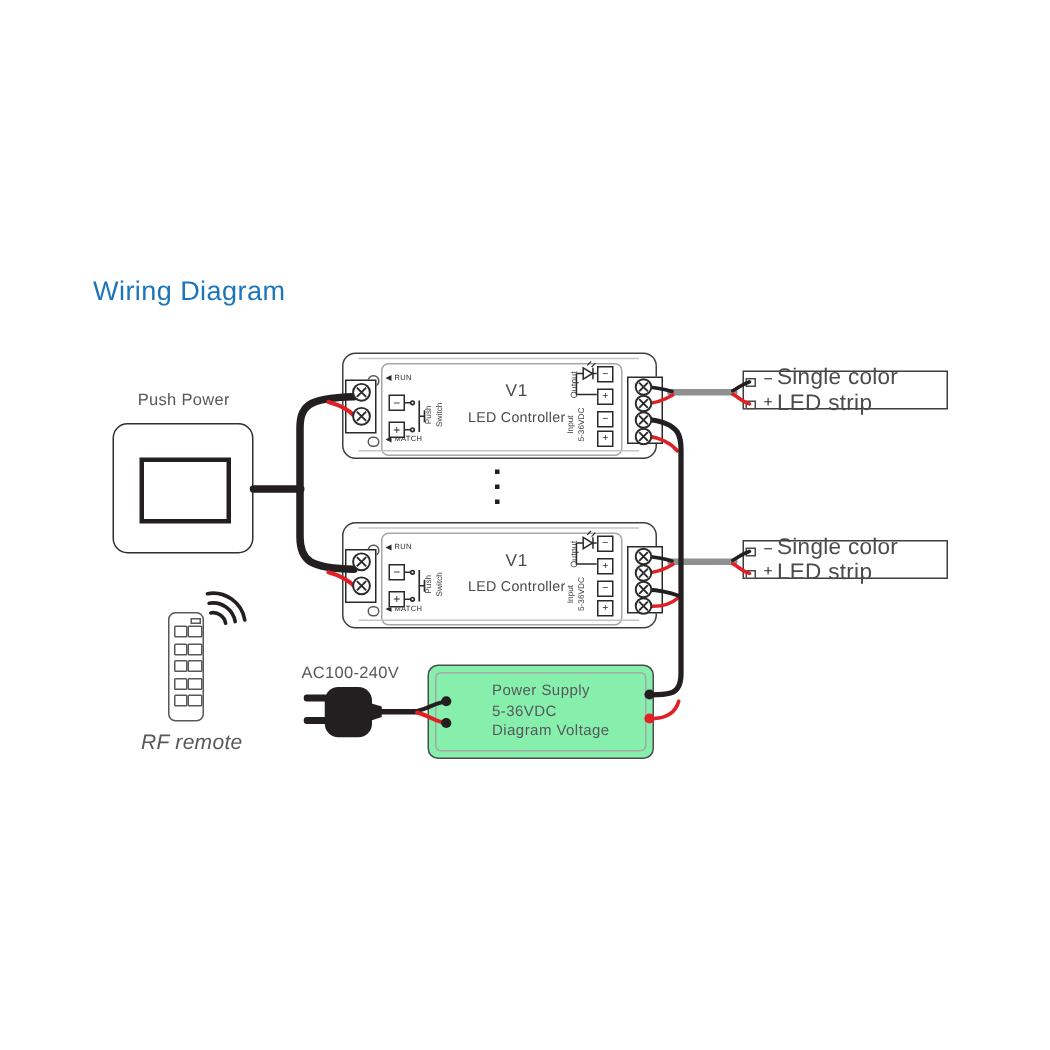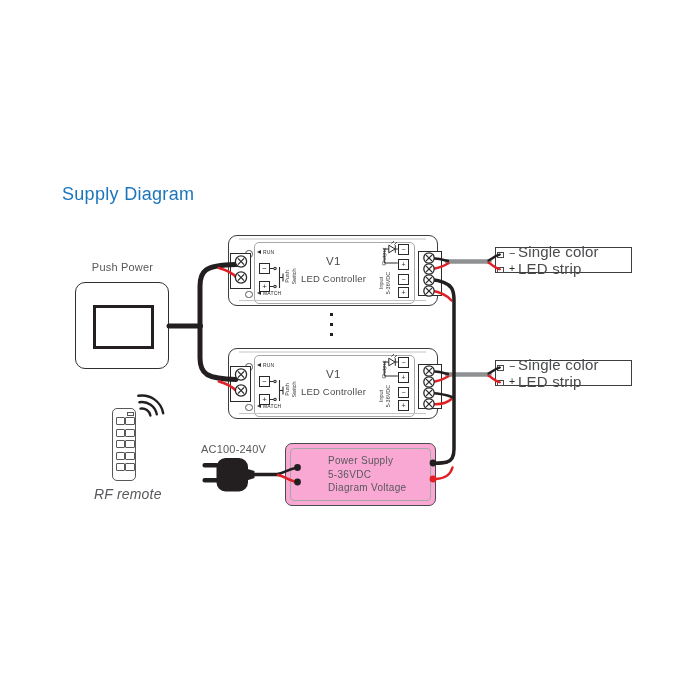--- a/index.html
+++ b/index.html
@@ -18,44 +18,44 @@
   
   .ctrl{width:210px;height:71px;left:228px;border:1.6px solid #3d3e40;border-radius:9px;background:#fff;box-sizing:border-box;}
   .panel{left:25px;top:6px;width:159px;height:60px;border:1px solid #a6a7a9;border-radius:5px;background:#fff;}
   .ledhole{width:5.5px;height:5.5px;border:1px solid #58585a;border-radius:50%;left:16px;background:#fff;}
   .indrow{display:flex;align-items:center;left:28px;}
   .tri-left{width:0;height:0;border-top:2.5px solid transparent;border-bottom:2.5px solid transparent;border-right:4.5px solid #2a2a2b;}
   .indtxt{font-size:5px;color:#2a2a2b;margin-left:2px;letter-spacing:.2px;}
   .tbox{width:9px;height:9px;border:1.1px solid #2a2a2b;background:#fff;font-size:8px;line-height:9px;
         text-align:center;color:#2a2a2b;box-sizing:content-box;}
   .vtext{transform:rotate(-90deg);font-size:5.5px;line-height:6.5px;color:#3c3d3f;text-align:center;white-space:nowrap;}
-  .ctrtxt{left:25px;top:19px;width:159px;text-align:center;color:#4a4b4d;}
+  .ctrtxt{left:25px;top:19px;width:159px;text-align:center;color:#4a4b4d;padding-left:11px;}
   .v1{font-size:11.5px;letter-spacing:.5px;}
   .cname{font-size:9.5px;margin-top:6px;letter-spacing:.2px;}
   .cblock{border:1.8px solid #2a2a2b;background:#fff;}
   
   .strip{left:495px;width:135px;height:24.2px;border:1.4px solid #3d3e40;background:#fff;}
   .striplbl{position:absolute;left:22px;right:2px;top:0;bottom:0;display:flex;align-items:center;justify-content:center;
             font-size:15px;color:#4a4b4d;letter-spacing:.2px;}
   .sterm{position:absolute;left:0.5px;width:5.5px;height:4.5px;border:1px solid #4a4a4a;background:#fff;}
   .sterm i{position:absolute;left:1.6px;top:1.2px;width:1.6px;height:1.6px;background:#6a6a6a;border-radius:50%;}
   .spm{position:absolute;left:11px;width:10px;font-size:10.5px;color:#2a2a2b;text-align:center;}
   
-  .psu{left:285px;top:443px;width:149px;height:61px;border:1.5px solid #4a4b4d;border-radius:7px;background:#f9a8d4;}
+  .psu{left:285px;top:443px;width:149px;height:61px;border:1.5px solid #4a4b4d;border-radius:7px;background:#86efac;}
   .psu-inner{left:4px;top:4px;right:4px;bottom:4px;border:1px solid #a6a7a9;border-radius:4px;}
   .psutxt{left:42px;top:10px;font-size:10px;line-height:13.5px;color:#57585b;letter-spacing:.3px;}
   .wires{left:0;top:0;pointer-events:none;}
   .dots span{display:block;width:3.4px;height:3.4px;background:#231f20;margin-bottom:6.6px;}
 </style>
 </head>
 <body>
 
 <div class="page">
 
-  <div class="abs title">Supply Diagram</div>
+  <div class="abs title">Wiring Diagram</div>
 
   <div class="abs lbl" style="left:75px;top:261px;width:95px;text-align:center;">Push Power</div>
   <div class="abs pswitch">
     <div class="abs pswitch-inner"></div>
   </div>
 
   <div class="abs remote">
     <div class="rled"></div>
     <div class="rbtn" style="left:2.5px;top:8px;"></div>
     <div class="rbtn" style="left:12px;top:8px;"></div>

